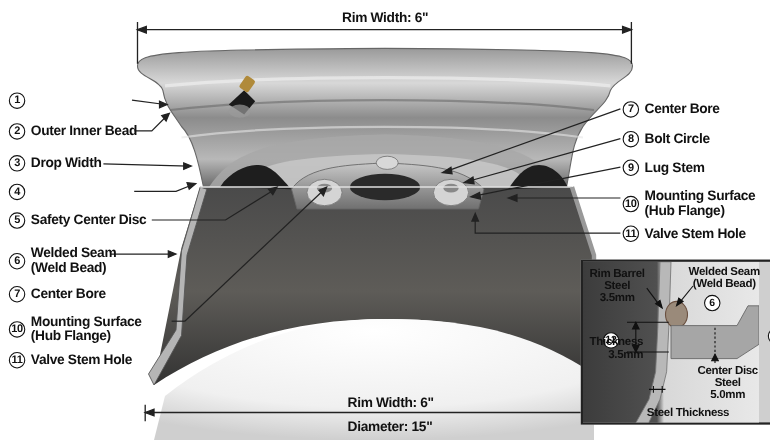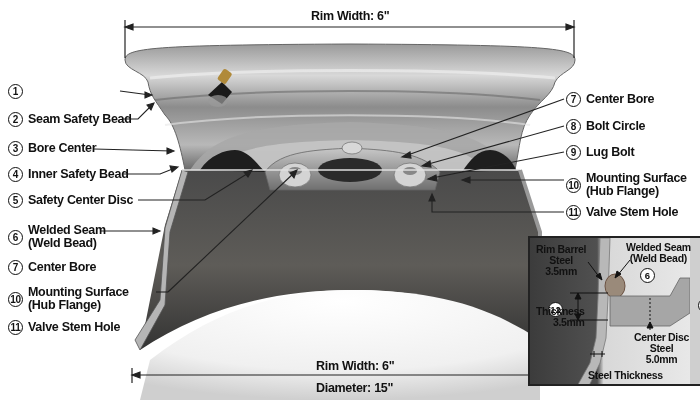--- a/index.html
+++ b/index.html
@@ -132,29 +132,28 @@
 
 <div class="dim-text" style="left:311px; top:9px;">Rim Width: 6"</div>
 <div class="dim-text" style="left:316px; top:359px;">Rim Width: 6"</div>
 <div class="dim-text" style="left:316px; top:381px;">Diameter: 15"</div>
 
 <div class="label" style="left:8px; top:84px;">
   <span class="num">1</span>
 </div>
 <div class="label" style="left:8px; top:112px;">
   <span class="num">2</span>
-  <span>Seam Safety Bead</span>
+  <span>Outer Inner Bead</span>
 </div>
 <div class="label" style="left:8px; top:141px;">
   <span class="num">3</span>
-  <span>Bore Center</span>
+  <span>Drop Width</span>
 </div>
 <div class="label" style="left:8px; top:167px;">
   <span class="num">4</span>
-  <span>Inner Safety Bead</span>
 </div>
 <div class="label" style="left:8px; top:193px;">
   <span class="num">5</span>
   <span>Safety Center Disc</span>
 </div>
 <div class="label" style="left:8px; top:224px;">
   <span class="num">6</span>
   <span class="two">
     <span>Welded Seam</span>
     <span>(Weld Bead)</span>
@@ -179,21 +178,21 @@
 <div class="label" style="left:566px; top:92px;">
   <span class="num">7</span>
   <span>Center Bore</span>
 </div>
 <div class="label" style="left:566px; top:119px;">
   <span class="num">8</span>
   <span>Bolt Circle</span>
 </div>
 <div class="label" style="left:566px; top:145px;">
   <span class="num">9</span>
-  <span>Lug Bolt</span>
+  <span>Lug Stem</span>
 </div>
 <div class="label" style="left:566px; top:172px;">
   <span class="num">10</span>
   <span class="two">
     <span>Mounting Surface</span>
     <span>(Hub Flange)</span>
   </span>
 </div>
 <div class="label" style="left:566px; top:205px;">
   <span class="num">11</span>

